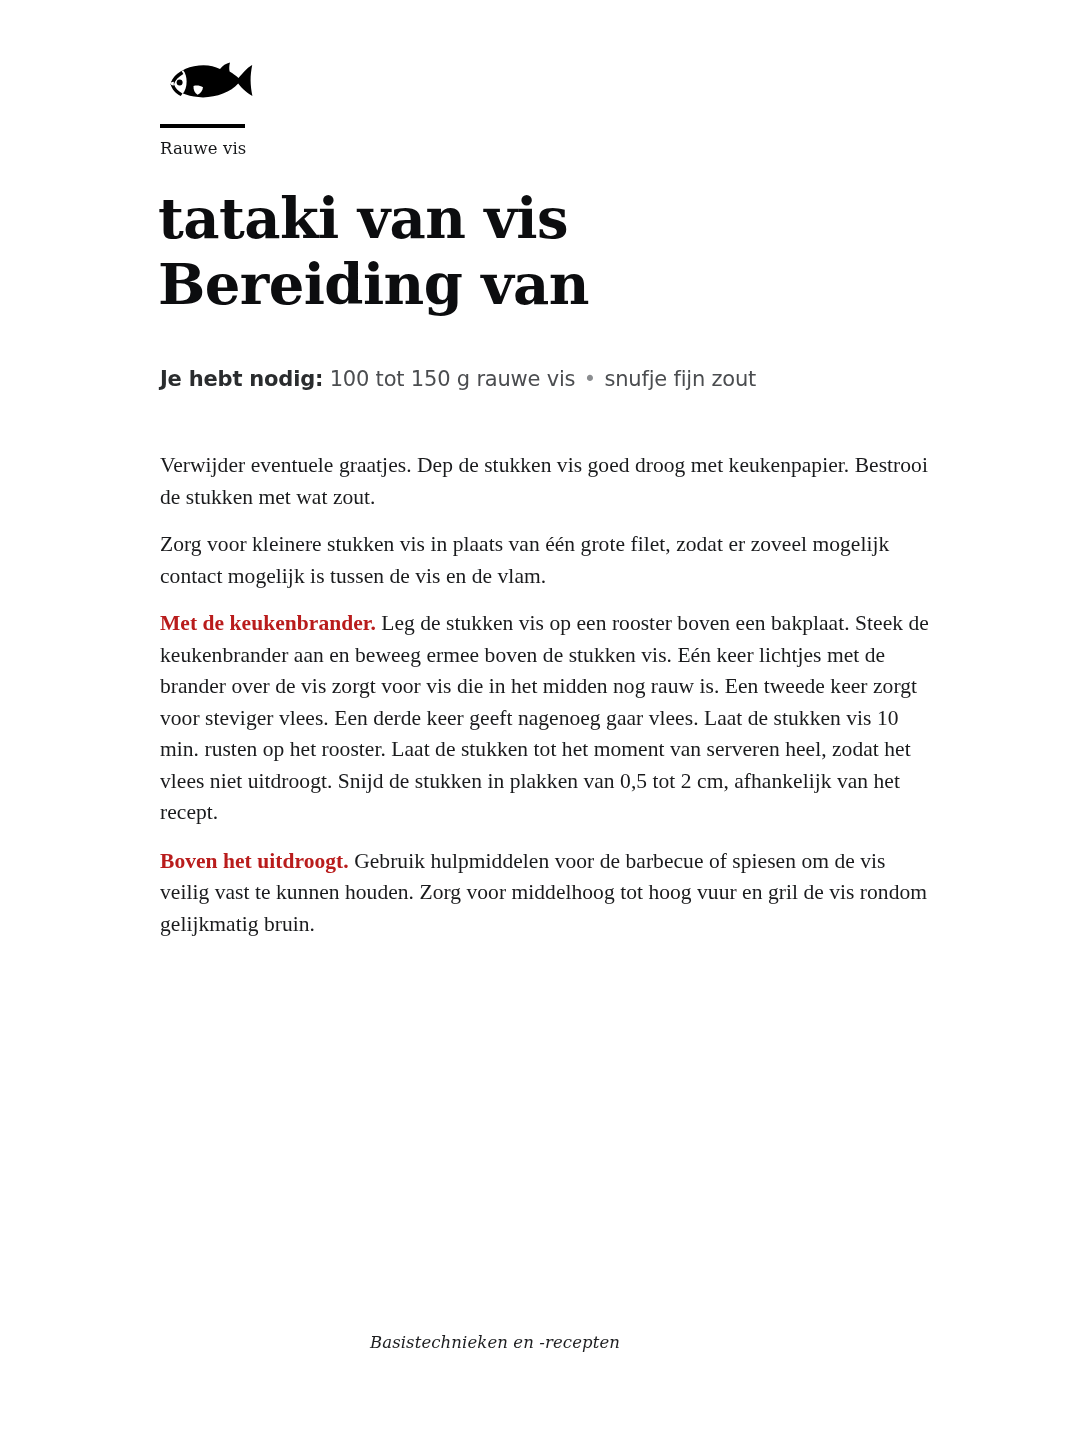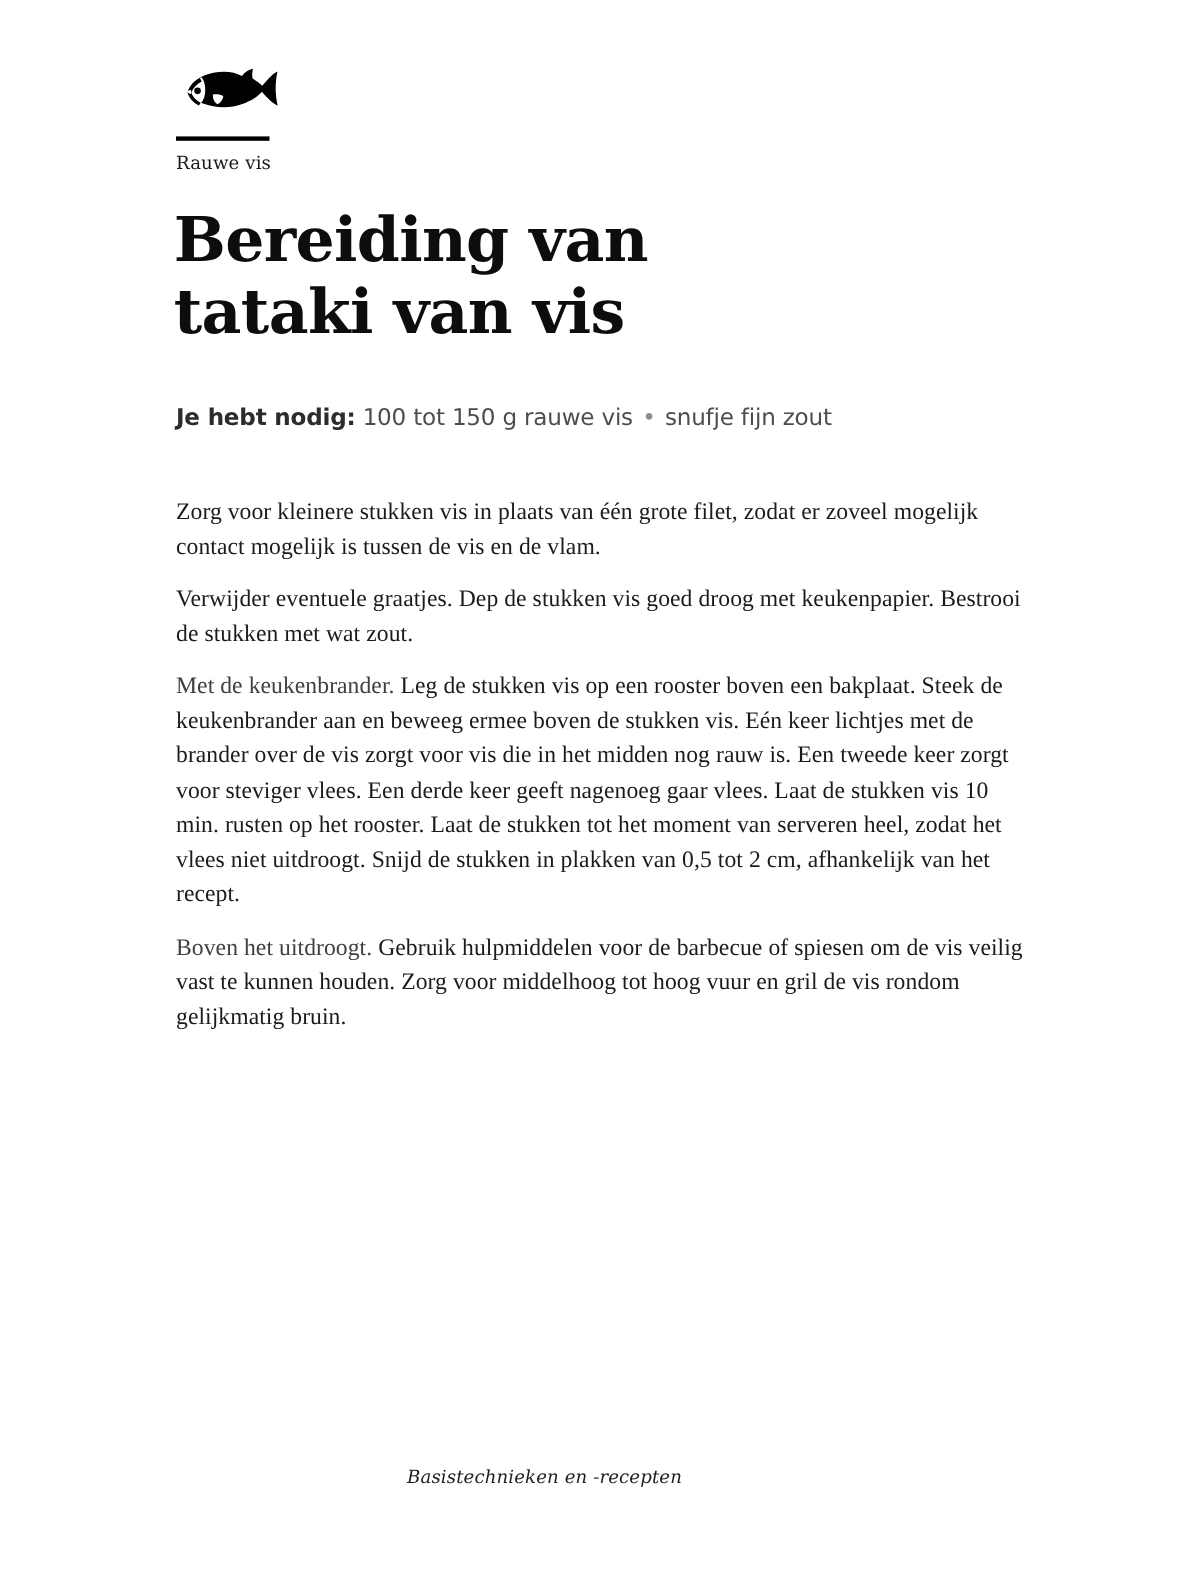--- a/index.html
+++ b/index.html
@@ -103,22 +103,22 @@
   .body-copy p {
     margin: 0 0 17px 0;
     font-family: "Liberation Serif", serif;
     font-size: 21.5px;
     line-height: 31.5px;
     color: #1a1b1d;
     letter-spacing: 0.05px;
   }
   .body-copy p.tight { margin-bottom: 16px; }
   .lead-in {
-    font-weight: normal;
-    color: #404040;
+    font-weight: bold;
+    color: #b91c1c;
   }
 
   
   .note-block {
     position: absolute;
     left: 160px;
     top: 898px;
     width: 775px;
   }
   .note-title {
@@ -213,34 +213,34 @@
           <path fill="#ffffff" d="M10.4 31.0 C 11.4 30.2, 12.6 29.8, 13.8 29.8
                    L 13.8 33.4 C 12.5 33.4, 11.3 33.0, 10.4 32.2 Z"></path>
         </g>
       </svg>
     </span>
     <div class="cat-rule"></div>
     <div class="cat-label">Rauwe vis</div>
   </div>
 
   <h1 class="recipe-title">
+    <span class="tline">tataki van vis</span>
     <span class="tline">Bereiding van</span>
-    <span class="tline">tataki van vis</span>
   </h1>
 
   <div class="ingredients">
     <span class="ing-label">Je hebt nodig:</span><span> 100 tot 150 g rauwe vis </span><span class="ing-sep">•</span><span> snufje fijn zout</span>
   </div>
 
   <div class="body-copy">
     <p class="tight">
+      <span>Verwijder eventuele graatjes. Dep de stukken vis goed droog met keukenpapier. Bestrooi de stukken met wat zout.</span>
+    </p>
+    <p class="tight">
       <span>Zorg voor kleinere stukken vis in plaats van één grote filet, zodat er zoveel mogelijk contact mogelijk is tussen de vis en de vlam.</span>
-    </p>
-    <p class="tight">
-      <span>Verwijder eventuele graatjes. Dep de stukken vis goed droog met keukenpapier. Bestrooi de stukken met wat zout.</span>
     </p>
     <p>
       <span class="lead-in">Met de keukenbrander.</span><span> Leg de stukken vis op een rooster boven een bakplaat. Steek de keukenbrander aan en beweeg ermee boven de stukken vis. Eén keer lichtjes met de brander over de vis zorgt voor vis die in het midden nog rauw is. Een tweede keer zorgt voor steviger vlees. Een derde keer geeft nagenoeg gaar vlees. Laat de stukken vis 10 min. rusten op het rooster. Laat de stukken tot het moment van serveren heel, zodat het vlees niet uitdroogt. Snijd de stukken in plakken van 0,5 tot 2 cm, afhankelijk van het recept.</span>
     </p>
     <p>
       <span class="lead-in">Boven het uitdroogt.</span><span> Gebruik hulpmiddelen voor de barbecue of spiesen om de vis veilig vast te kunnen houden. Zorg voor middelhoog tot hoog vuur en gril de vis rondom gelijkmatig bruin.</span>
     </p>
   </div>
 
 

